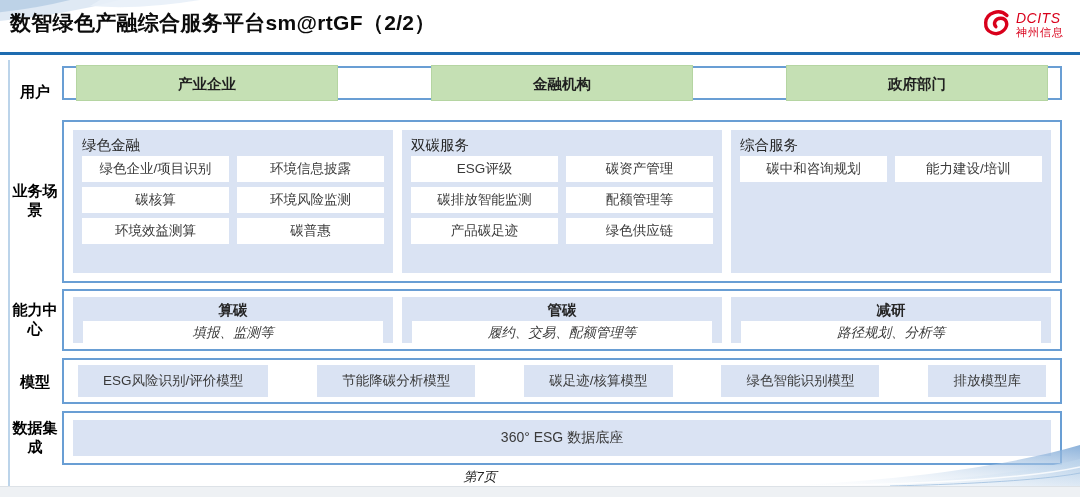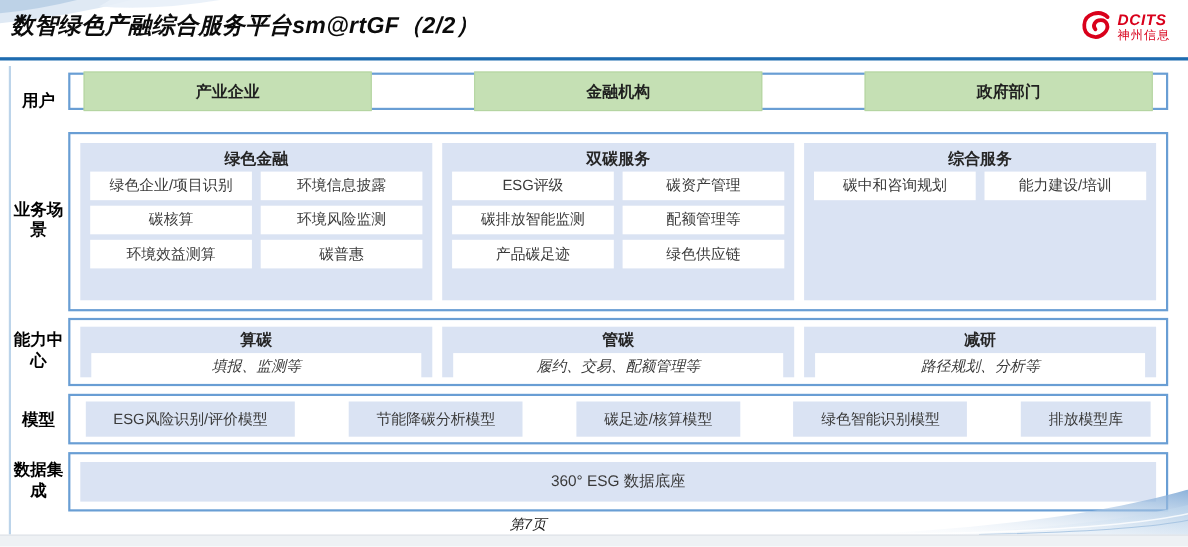--- a/index.html
+++ b/index.html
@@ -5,39 +5,39 @@
   html,body{margin:0;padding:0;}
   body{
     width:1080px;height:497px;position:relative;overflow:hidden;
     background:#ffffff;
     font-family:"Liberation Sans","DejaVu Sans",sans-serif;
     -webkit-font-smoothing:antialiased;
   }
   
   .header{position:absolute;top:0;left:0;width:1080px;height:52px;background:#fff;border-bottom:3px solid #1e6cb0;}
   .header-deco{position:absolute;top:0;left:0;pointer-events:none;}
-  .header-title{position:absolute;left:10px;top:9px;font-size:21px;font-weight:bold;color:#0b0b0b;letter-spacing:.3px;white-space:nowrap;font-style:italic;}
+  .header-title{position:absolute;left:10px;top:9px;font-size:21px;font-weight:bold;color:#0b0b0b;letter-spacing:.3px;white-space:nowrap;}
   .logo{position:absolute;right:16px;top:8px;display:flex;align-items:center;gap:3px;}
   .logo-mark{width:32px;height:32px;transform:rotate(-8deg);}
   .logo-text{display:flex;flex-direction:column;line-height:1;}
-  .logo-brand{color:#d9001b;font-weight:bold;font-style:italic;font-size:14px;letter-spacing:.5px;}
+  .logo-brand{color:#d9001b;font-weight:normal;font-style:italic;font-size:14px;letter-spacing:.5px;}
   .logo-sub{color:#d9001b;font-size:11px;margin-top:2px;letter-spacing:1px;}
   
   .left-line{position:absolute;left:8px;top:60px;width:2px;height:426px;background:#bcd4ea;}
   .row-label{position:absolute;left:11px;width:48px;text-align:center;font-weight:bold;font-size:15px;color:#000;line-height:1.25;}
   
   .row{position:absolute;left:62px;width:1000px;background:#fff;border:2px solid #699ed4;box-sizing:border-box;}
   
   .row-users{top:66px;height:34px;display:flex;align-items:center;justify-content:space-between;padding:0 12px;}
   .user-box{width:262px;height:36px;line-height:36px;text-align:center;background:#c5e0b4;border:1px solid #b5d5a2;
             font-size:14.5px;font-weight:bold;color:#1f1f1f;box-sizing:border-box;}
   
   .row-scenarios{top:120px;height:163px;display:flex;gap:9px;padding:8px 9px;}
   .scn-col{flex:1;background:#dae3f3;padding:4px 9px 8px;display:flex;flex-direction:column;box-sizing:border-box;}
-  .scn-title{text-align:center;font-weight:bold;font-size:14.5px;color:#262626;height:22px;line-height:22px;flex:0 0 auto;}
+  .scn-title{font-weight:normal;font-size:14.5px;color:#262626;height:22px;line-height:22px;flex:0 0 auto;}
   .scn-grid{display:grid;grid-template-columns:1fr 1fr;gap:5px 8px;align-content:start;}
   .scn-item{background:#fff;height:26px;line-height:26px;text-align:center;font-size:13.5px;color:#3a3a3a;
             overflow:hidden;white-space:nowrap;}
   
   .row-capability{top:289px;height:62px;display:flex;gap:9px;padding:6px 9px;}
   .cap-card{flex:1;background:#dae3f3;padding:3px 10px 6px;display:flex;flex-direction:column;box-sizing:border-box;}
   .cap-title{text-align:center;font-weight:bold;font-size:14.5px;color:#262626;height:21px;line-height:21px;}
   .cap-desc{background:#fff;height:24px;line-height:24px;text-align:center;font-style:italic;font-size:13.5px;color:#3a3a3a;}
   
   .row-models{top:358px;height:46px;display:flex;align-items:center;justify-content:space-between;padding:0 14px;}

